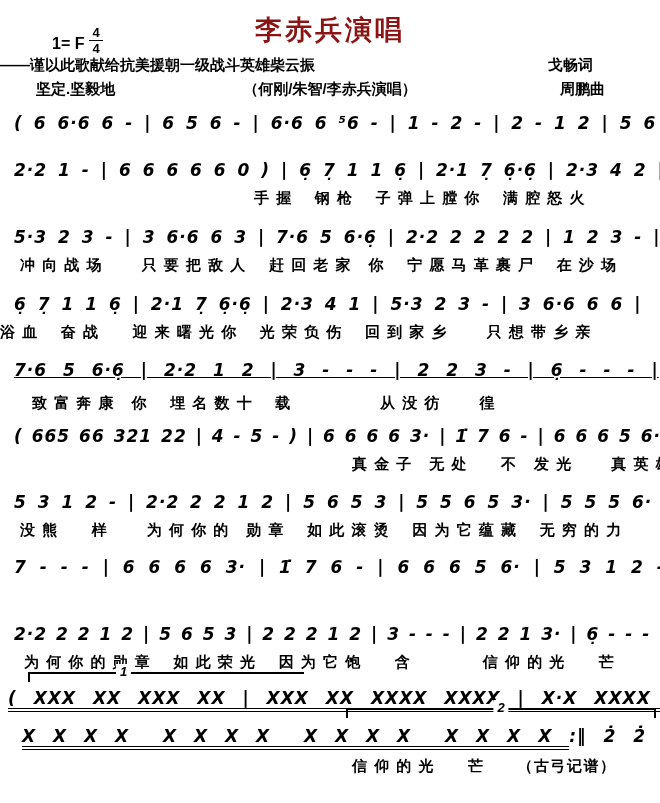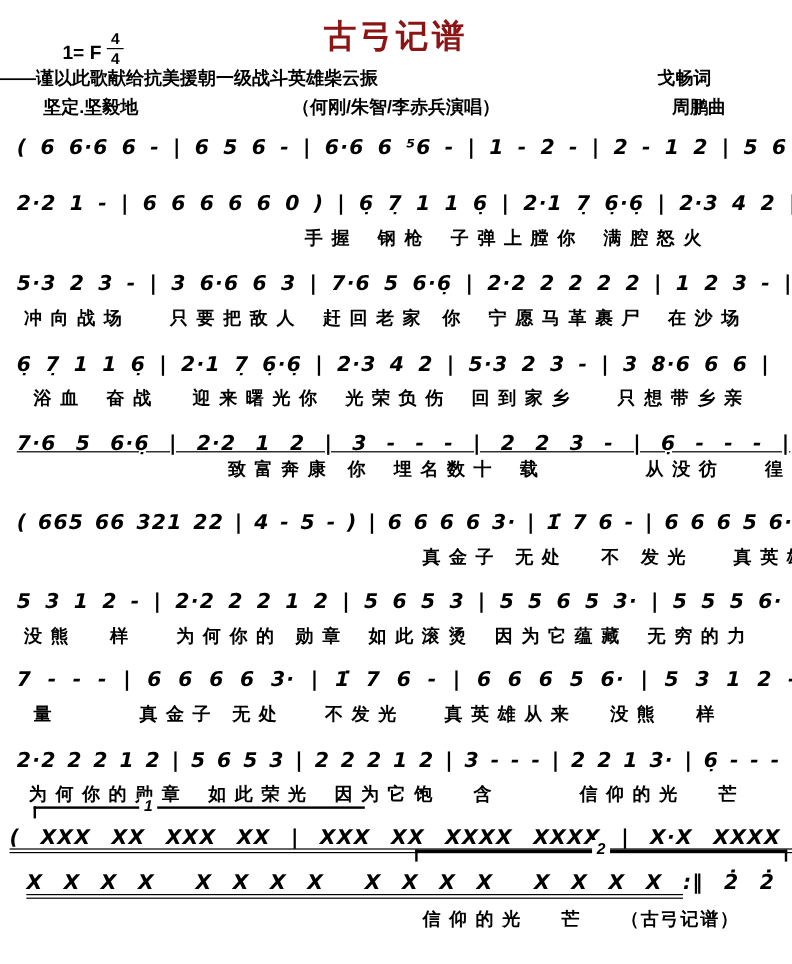--- a/index.html
+++ b/index.html
@@ -24,22 +24,22 @@
   .n{position:absolute;left:0;width:660px;padding-left:14px;box-sizing:border-box;
      font-family:"DejaVu Sans",sans-serif;font-style:italic;font-weight:bold;
      font-size:17px;letter-spacing:1px;word-spacing:4px;white-space:pre;}
   .ly{position:absolute;left:0;width:654px;box-sizing:border-box;
       font-weight:bold;font-size:15px;letter-spacing:1.5px;white-space:pre;}
   .ws2{word-spacing:2px;} .ws6{word-spacing:6px;} .ws9{word-spacing:9px;} .ws10{word-spacing:10px;}
   .perc{text-decoration:underline double;text-underline-offset:4px;}
   .l1{top:113px;} 
   .l2{top:160px;} .y2{top:189px;padding-left:254px;}
   .l3{top:227px;} .y3{top:256px;padding-left:20px;}
-  .l4{top:294px;} .y4{top:323px;padding-left:28px;}
-  .l5{top:360px;text-decoration:underline;} .y5{top:382px;padding-left:32px;text-align:right;}
+  .l4{top:294px;} .y4{top:323px;}
+  .l5{top:360px;text-decoration:underline;} .y5{top:394px;padding-left:32px;}
   .l6{top:426px;} .y6{top:455px;padding-left:352px;}
   .l7{top:492px;} .y7{top:521px;padding-left:20px;}
   .l8{top:557px;} .y8{top:586px;padding-left:28px;}
   .l9{top:624px;} .y9{top:653px;padding-left:24px;}
   .l10{top:688px;padding-left:8px;}
   .l11{top:726px;padding-left:22px;} .y11{top:757px;padding-left:352px;}
   
   .volta{position:absolute;height:8px;border-top:2px solid #000;}
   .v1{left:28px;top:672px;width:274px;border-left:2px solid #000;}
   .v2{left:346px;top:708px;width:306px;border-left:2px solid #000;border-right:2px solid #000;}
@@ -49,55 +49,54 @@
 </style>
 </head>
 <body>
 
 <div class="sheet">
 
   <div class="key">
     <span>1= F</span><span class="ts"><span class="num">4</span><span class="den">4</span></span>
   </div>
 
-  <h1 class="title">古弓记谱</h1>
+  <h1 class="title">李赤兵演唱</h1>
 
   <div class="hrow r2">
     <span>——谨以此歌献给抗美援朝一级战斗英雄柴云振</span>
     <span class="side">戈畅词</span>
   </div>
 
   <div class="hrow r3">
     <span class="left">坚定.坚毅地</span>
     <span>（何刚/朱智/李赤兵演唱）</span>
     <span class="side">周鹏曲</span>
   </div>
 
   <div class="n l1">( 6 6·6 6 - | 6 5 6 - | 6·6 6 ⁵6 - | 1 - 2 - | 2 - 1 2 | 5 6 5 3 |</div>
 
   <div class="n l2">2·2 1 - | 6 6 6 6 6 0 ) | 6̣ 7̣ 1 1 6̣ | 2·1 7̣ 6̣·6̣ | 2·3 4 2 |</div>
   <div class="ly y2">手 握　 钢 枪　 子 弹 上 膛 你　 满 腔 怒 火</div>
 
   <div class="n l3">5·3 2 3 - | 3 6·6 6 3 | 7·6 5 6·6̣ | 2·2 2 2 2 2 | 1 2 3 - |</div>
   <div class="ly y3">冲 向 战 场　　 只 要 把 敌 人　 赶 回 老 家　你　 宁 愿 马 革 裹 尸　 在 沙 场</div>
 
-  <div class="n l4">6̣ 7̣ 1 1 6̣ | 2·1 7̣ 6̣·6̣ | 2·3 4 2 | 5·3 2 3 - | 3 8·6 6 6 |</div>
+  <div class="n l4">6̣ 7̣ 1 1 6̣ | 2·1 7̣ 6̣·6̣ | 2·3 4 1 | 5·3 2 3 - | 3 6·6 6 6 |</div>
   <div class="ly y4">浴 血　 奋 战　　迎 来 曙 光 你　 光 荣 负 伤　 回 到 家 乡　　 只 想 带 乡 亲</div>
 
   <div class="n l5 ws9">7·6 5 6·6̣ | 2·2 1 2 | 3 - - - | 2 2 3 - | 6̣ - - - |</div>
   <div class="ly y5">致 富 奔 康　你　 埋 名 数 十　 载　　　　　 从 没 彷　　 徨</div>
 
   <div class="n l6 ws2">( 665 66 321 22 | 4 - 5 - ) | 6 6 6 6 3· | 1̇ 7 6 - | 6 6 6 5 6· |</div>
   <div class="ly y6">真 金 子　无 处　　不　发 光　　 真 英 雄 从 来</div>
 
   <div class="n l7">5 3 1 2 - | 2·2 2 2 1 2 | 5 6 5 3 | 5 5 6 5 3· | 5 5 5 6· |</div>
   <div class="ly y7">没 熊　　样　　 为 何 你 的　勋 章　 如 此 滚 烫　 因 为 它 蕴 藏　 无 穷 的 力</div>
 
   <div class="n l8 ws6">7 - - - | 6 6 6 6 3· | 1̇ 7 6 - | 6 6 6 5 6· | 5 3 1 2 - |</div>
-  <div class="ly y8">量　　　　 真 金 子　无 处　　 不 发 光　　 真 英 雄 从 来　　没 熊　　样</div>
 
   <div class="n l9 ws2">2·2 2 2 1 2 | 5 6 5 3 | 2 2 2 1 2 | 3 - - - | 2 2 1 3· | 6̣ - - - |</div>
   <div class="ly y9">为 何 你 的 勋 章　 如 此 荣 光　 因 为 它 饱　　含　　　　 信 仰 的 光　　芒</div>
   <div class="volta v1">
     <span class="vlabel">1</span>
   </div>
 
   <div class="n l10 ws10 perc">( XXX XX XXX XX | XXX XX XXXX XXXX | X·X XXXX XXXX |</div>
 
   <div class="volta v2">

